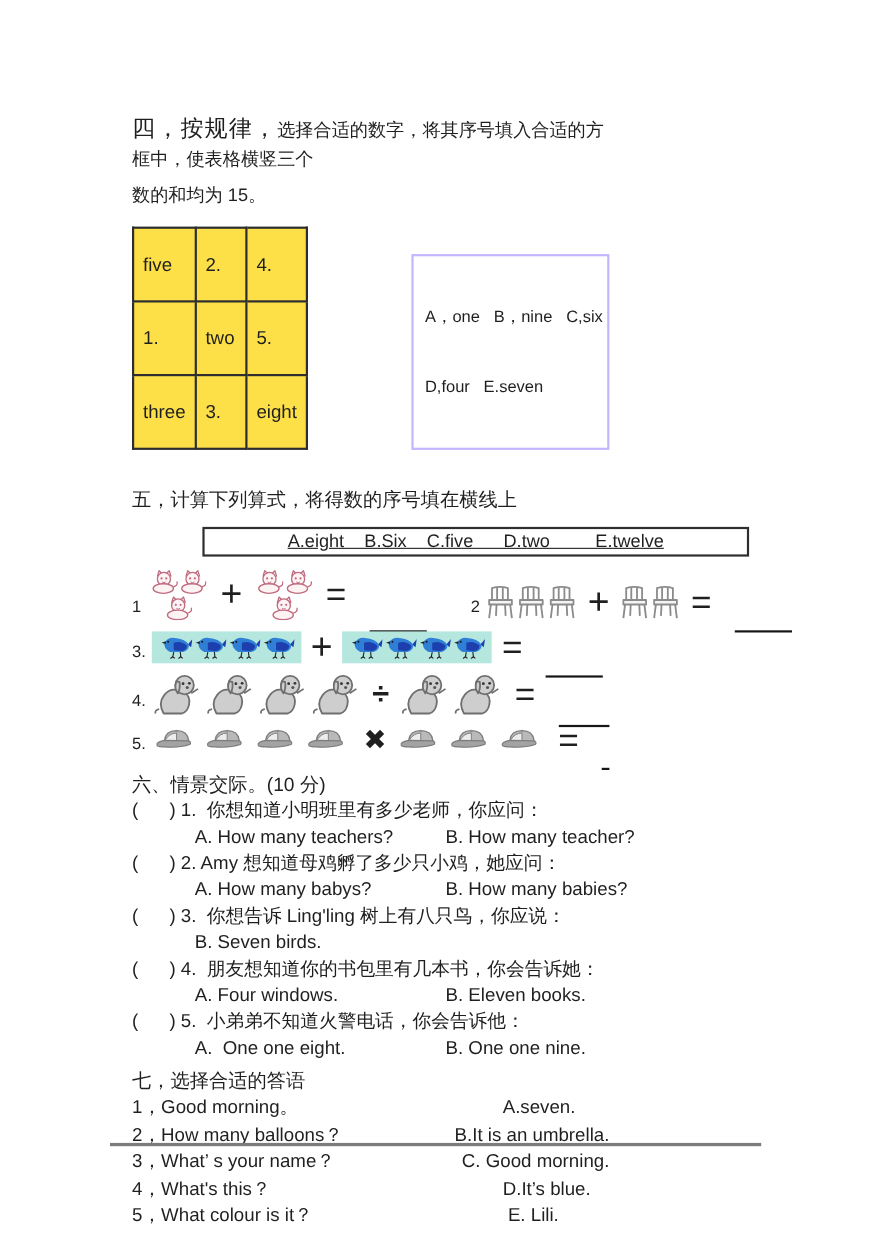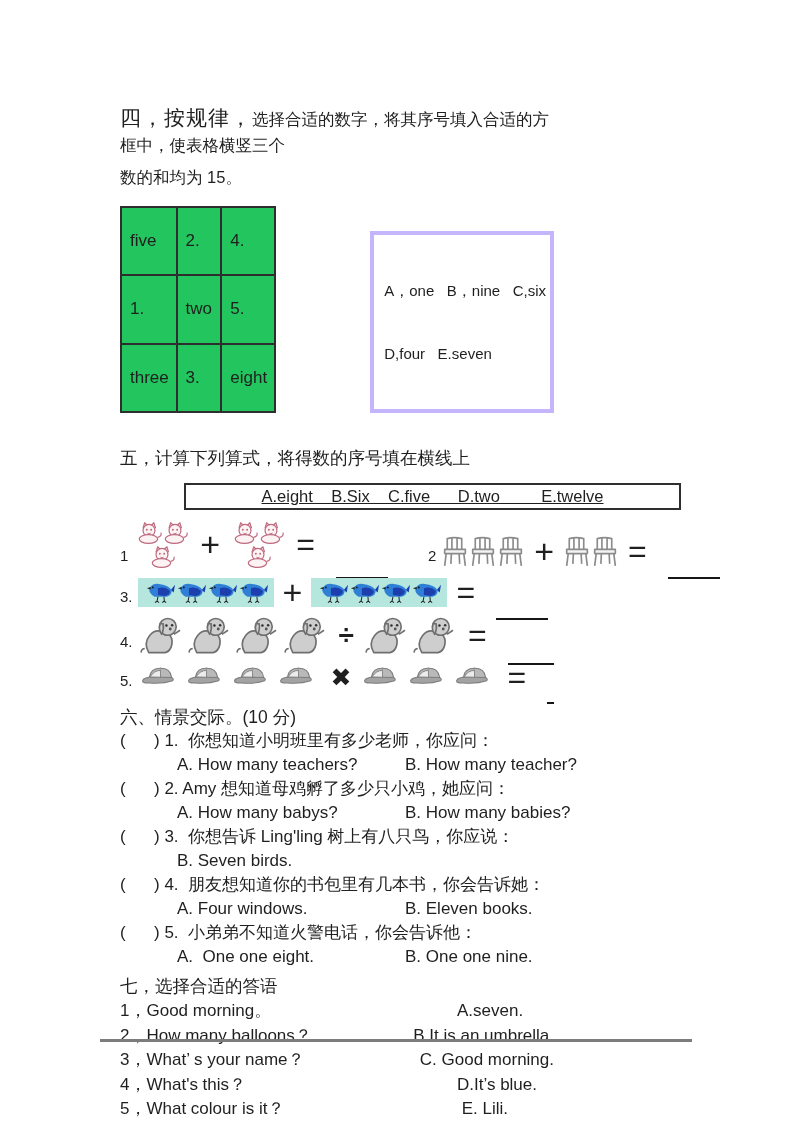--- a/index.html
+++ b/index.html
@@ -11,25 +11,25 @@
     color:#1f1f1f;
   }
   
   .s4-line1{font-size:16.5px;line-height:26px;}
   .s4-big{font-size:21px;letter-spacing:1px;}
   .s4-line2{font-size:16.5px;margin-top:9px;}
   .s4-row{display:flex;margin-top:17px;}
   table.grid{border-collapse:collapse;}
   table.grid td{
     width:85px;height:40px;border:2px solid #2e2e2e;
-    font-size:17px;padding-left:8px;vertical-align:middle;background:#22c55e;
+    font-size:17px;padding-left:8px;vertical-align:middle;background:#fde047;
   }
   .optboxA{
     margin-left:94px;margin-top:25px;align-self:flex-start;
-    border:4px solid #c4b5fd;width:192px;box-sizing:border-box;
+    border:2px solid #c4b5fd;width:192px;box-sizing:border-box;
     font-size:15px;line-height:21px;padding:3px 4px 3px 10px;white-space:pre;
   }
   
   .s5-title{margin-top:33px;font-size:17.5px;}
   .optboxB{
     margin-top:13px;margin-left:64px;width:497px;box-sizing:border-box;
     border:2px solid #2e2e2e;font-size:16.5px;text-align:center;
     padding:2px 0;white-space:pre;text-decoration:underline;
   }
   

